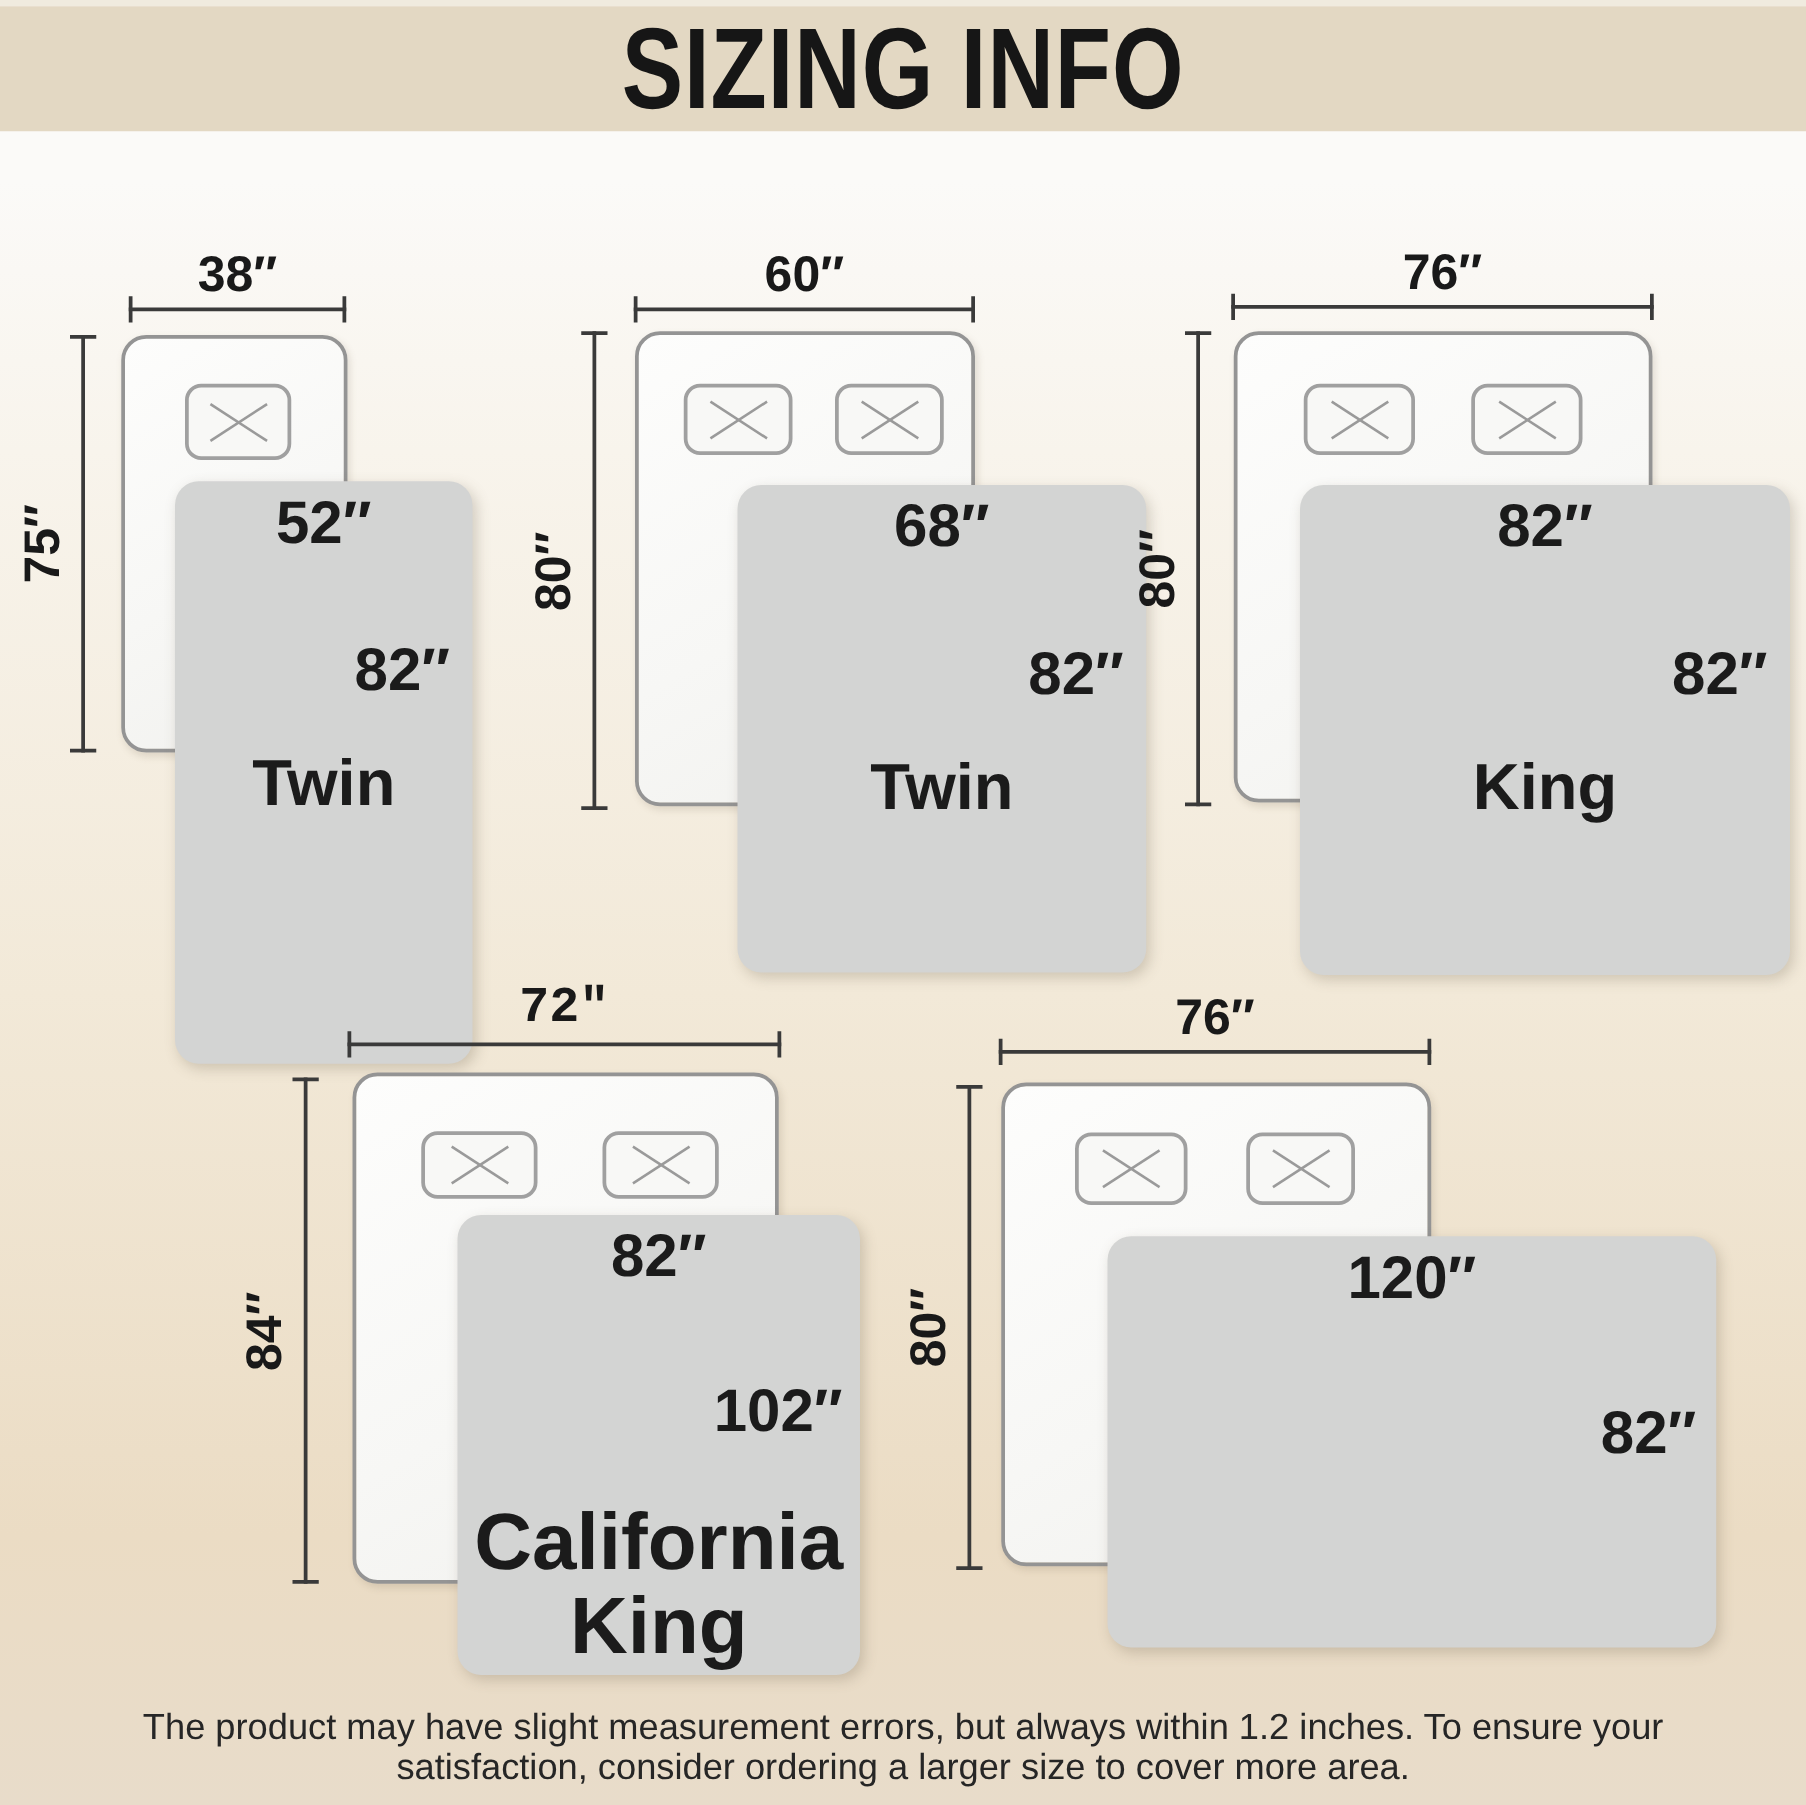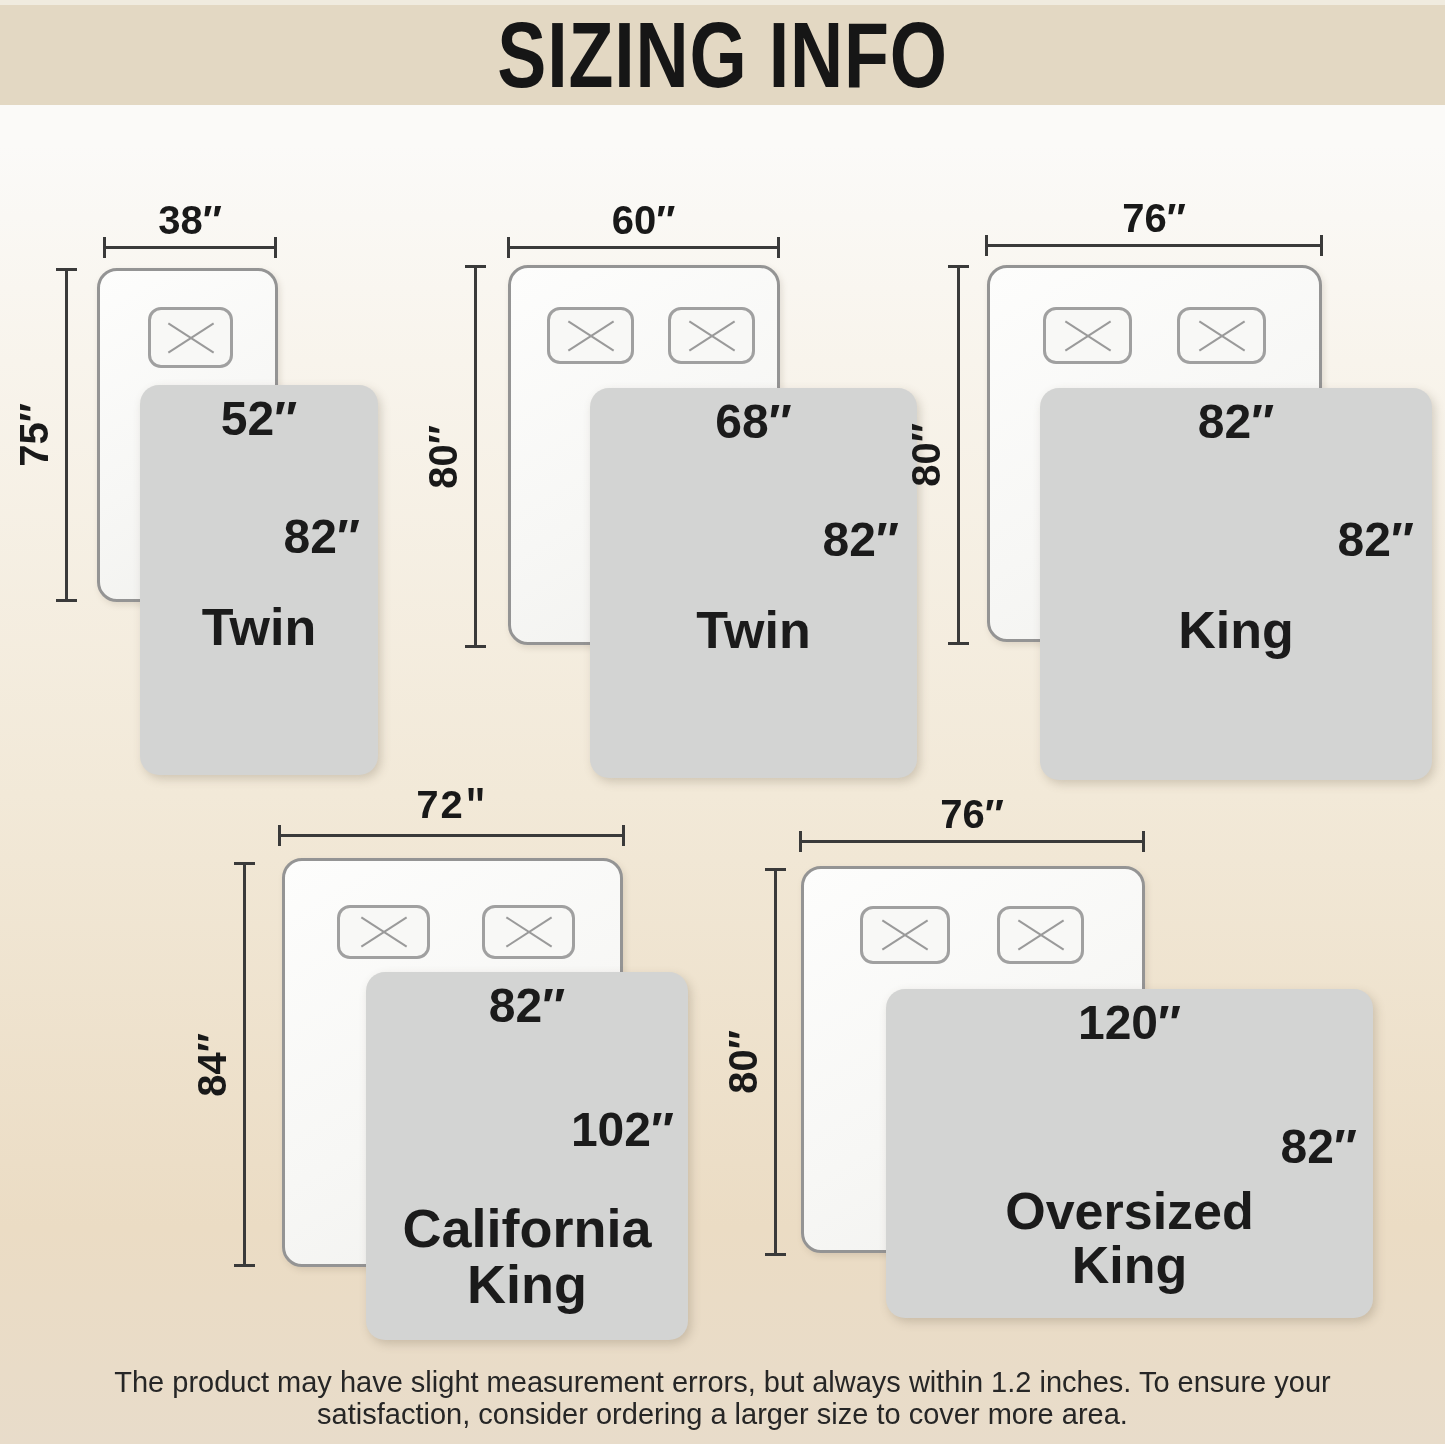--- a/index.html
+++ b/index.html
@@ -51,21 +51,21 @@
     box-shadow:3px 4px 10px rgba(105,92,72,0.25);
   }
   .blanket-width  { position:absolute; top:6px; left:0; right:0; text-align:center; font-size:48px; font-weight:bold; }
   .blanket-length { position:absolute; top:124px; right:18px; font-size:48px; font-weight:bold; }
   .blanket-name   { position:absolute; top:215px; left:0; right:0; text-align:center; font-size:52px; font-weight:bold; line-height:1.04; }
   
   #twin  .hdim { left:103px; top:198px; width:174px; }
   #twin  .vdim { left:65px;  top:268px; height:334px; }
   #twin  .bed  { left:97px;  top:268px; width:181px; height:334px; }
   #twin  .pillow.p1 { left:48px; top:36px; width:85px; height:61px; }
-  #twin  .blanket { left:140px; top:385px; width:238px; height:390px; }
+  #twin  .blanket { left:140px; top:385px; width:238px; height:466px; }
 
   #queen .hdim { left:507px; top:198px; width:273px; }
   #queen .vdim { left:474px; top:265px; height:383px; }
   #queen .bed  { left:508px; top:265px; width:272px; height:380px; }
   #queen .pillow.p1 { left:36px;  top:39px; width:87px; height:57px; }
   #queen .pillow.p2 { left:157px; top:39px; width:87px; height:57px; }
   #queen .blanket { left:590px; top:388px; width:291px; height:390px;padding-left:36px; }
 
   #king  .hdim { left:985px; top:196px; width:338px; }
   #king  .vdim { left:957px; top:265px; height:380px; }
@@ -74,21 +74,21 @@
   #king  .pillow.p2 { left:187px; top:39px; width:89px; height:57px; }
   #king  .blanket { left:1040px; top:388px; width:392px; height:392px; }
 
   #calking .hdim { left:278px; top:786px; width:347px;font-family:Liberation Mono, monospace; }
   #calking .vdim { left:243px; top:862px; height:405px; }
   #calking .bed  { left:282px; top:858px; width:341px; height:409px; }
   #calking .pillow.p1 { left:52px;  top:44px; width:93px; height:54px; }
   #calking .pillow.p2 { left:197px; top:44px; width:93px; height:54px; }
   #calking .blanket { left:366px; top:972px; width:322px; height:368px; }
   #calking .blanket-length { top:130px; right:14px; }
-  #calking .blanket-name { top:228px; font-size:54px; }
+  #calking .blanket-name { top:228px; font-size:64px; }
 
   #oking .hdim { left:799px; top:792px; width:346px; }
   #oking .vdim { left:774px; top:868px; height:388px; }
   #oking .bed  { left:801px; top:866px; width:344px; height:387px; }
   #oking .pillow.p1 { left:56px;  top:37px; width:90px; height:58px; }
   #oking .pillow.p2 { left:193px; top:37px; width:87px; height:58px; }
   #oking .blanket { left:886px; top:989px; width:487px; height:329px; }
   #oking .blanket-length { top:130px; right:16px; }
   #oking .blanket-name { top:195px; }
   #oking .blanket-name .name-inner { display:inline-block; max-width:345px; }
@@ -213,21 +213,20 @@
       <div class="pillow p1">
           <span class="pillow-x"></span>
         </div>
       <div class="pillow p2">
           <span class="pillow-x"></span>
         </div>
     </div>
     <div class="blanket">
       <div class="blanket-width">120″</div>
       <div class="blanket-length">82″</div>
-      <div class="blanket-name"><span class="name-inner">Oversized King</span></div>
     </div>
   </div>
 
   <div class="footer">
     <div>The product may have slight measurement errors, but always within 1.2 inches. To ensure your</div>
     <div>satisfaction, consider ordering a larger size to cover more area.</div>
   </div>
 </div>
 
 </body></html>

